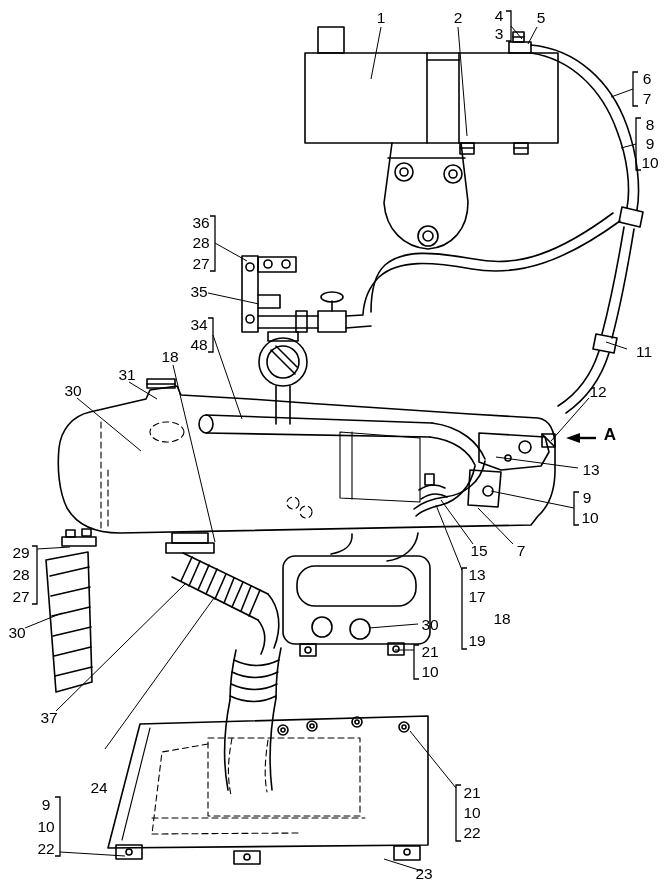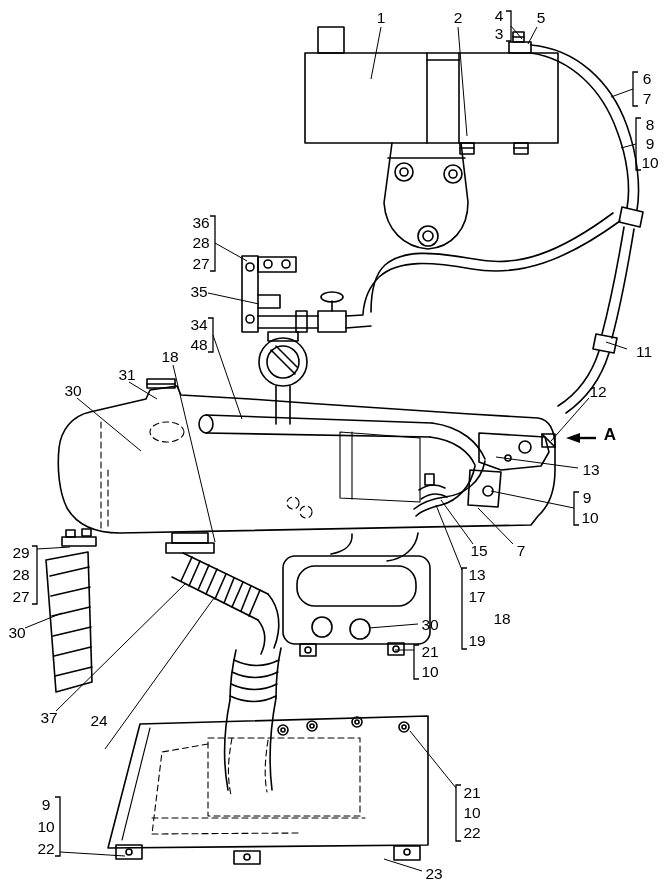--- a/index.html
+++ b/index.html
@@ -298,33 +298,33 @@
     <span class="lbl" style="left:477px;top:575px">13</span>
     <span class="lbl" style="left:477px;top:597px">17</span>
     <span class="lbl" style="left:502px;top:619px">18</span>
     <span class="lbl" style="left:477px;top:641px">19</span>
     <span class="lbl" style="left:430px;top:625px">30</span>
     <span class="lbl" style="left:430px;top:652px">21</span>
     <span class="lbl" style="left:430px;top:672px">10</span>
     <span class="lbl" style="left:472px;top:793px">21</span>
     <span class="lbl" style="left:472px;top:813px">10</span>
     <span class="lbl" style="left:472px;top:833px">22</span>
-    <span class="lbl" style="left:434px;top:874px">23</span>
+    <span class="lbl" style="left:424px;top:874px">23</span>
     <span class="lbl" style="left:201px;top:223px">36</span>
     <span class="lbl" style="left:201px;top:243px">28</span>
     <span class="lbl" style="left:201px;top:264px">27</span>
     <span class="lbl" style="left:199px;top:292px">35</span>
     <span class="lbl" style="left:199px;top:325px">34</span>
     <span class="lbl" style="left:199px;top:345px">48</span>
     <span class="lbl" style="left:170px;top:357px">18</span>
     <span class="lbl" style="left:127px;top:375px">31</span>
     <span class="lbl" style="left:73px;top:391px">30</span>
     <span class="lbl" style="left:21px;top:553px">29</span>
     <span class="lbl" style="left:21px;top:575px">28</span>
     <span class="lbl" style="left:21px;top:597px">27</span>
     <span class="lbl" style="left:17px;top:633px">30</span>
     <span class="lbl" style="left:49px;top:718px">37</span>
-    <span class="lbl" style="left:99px;top:721px">24</span>
+    <span class="lbl" style="left:99px;top:788px">24</span>
     <span class="lbl" style="left:46px;top:805px">9</span>
     <span class="lbl" style="left:46px;top:827px">10</span>
     <span class="lbl" style="left:46px;top:849px">22</span>
   </div>
 </div>
 
 </body></html>

